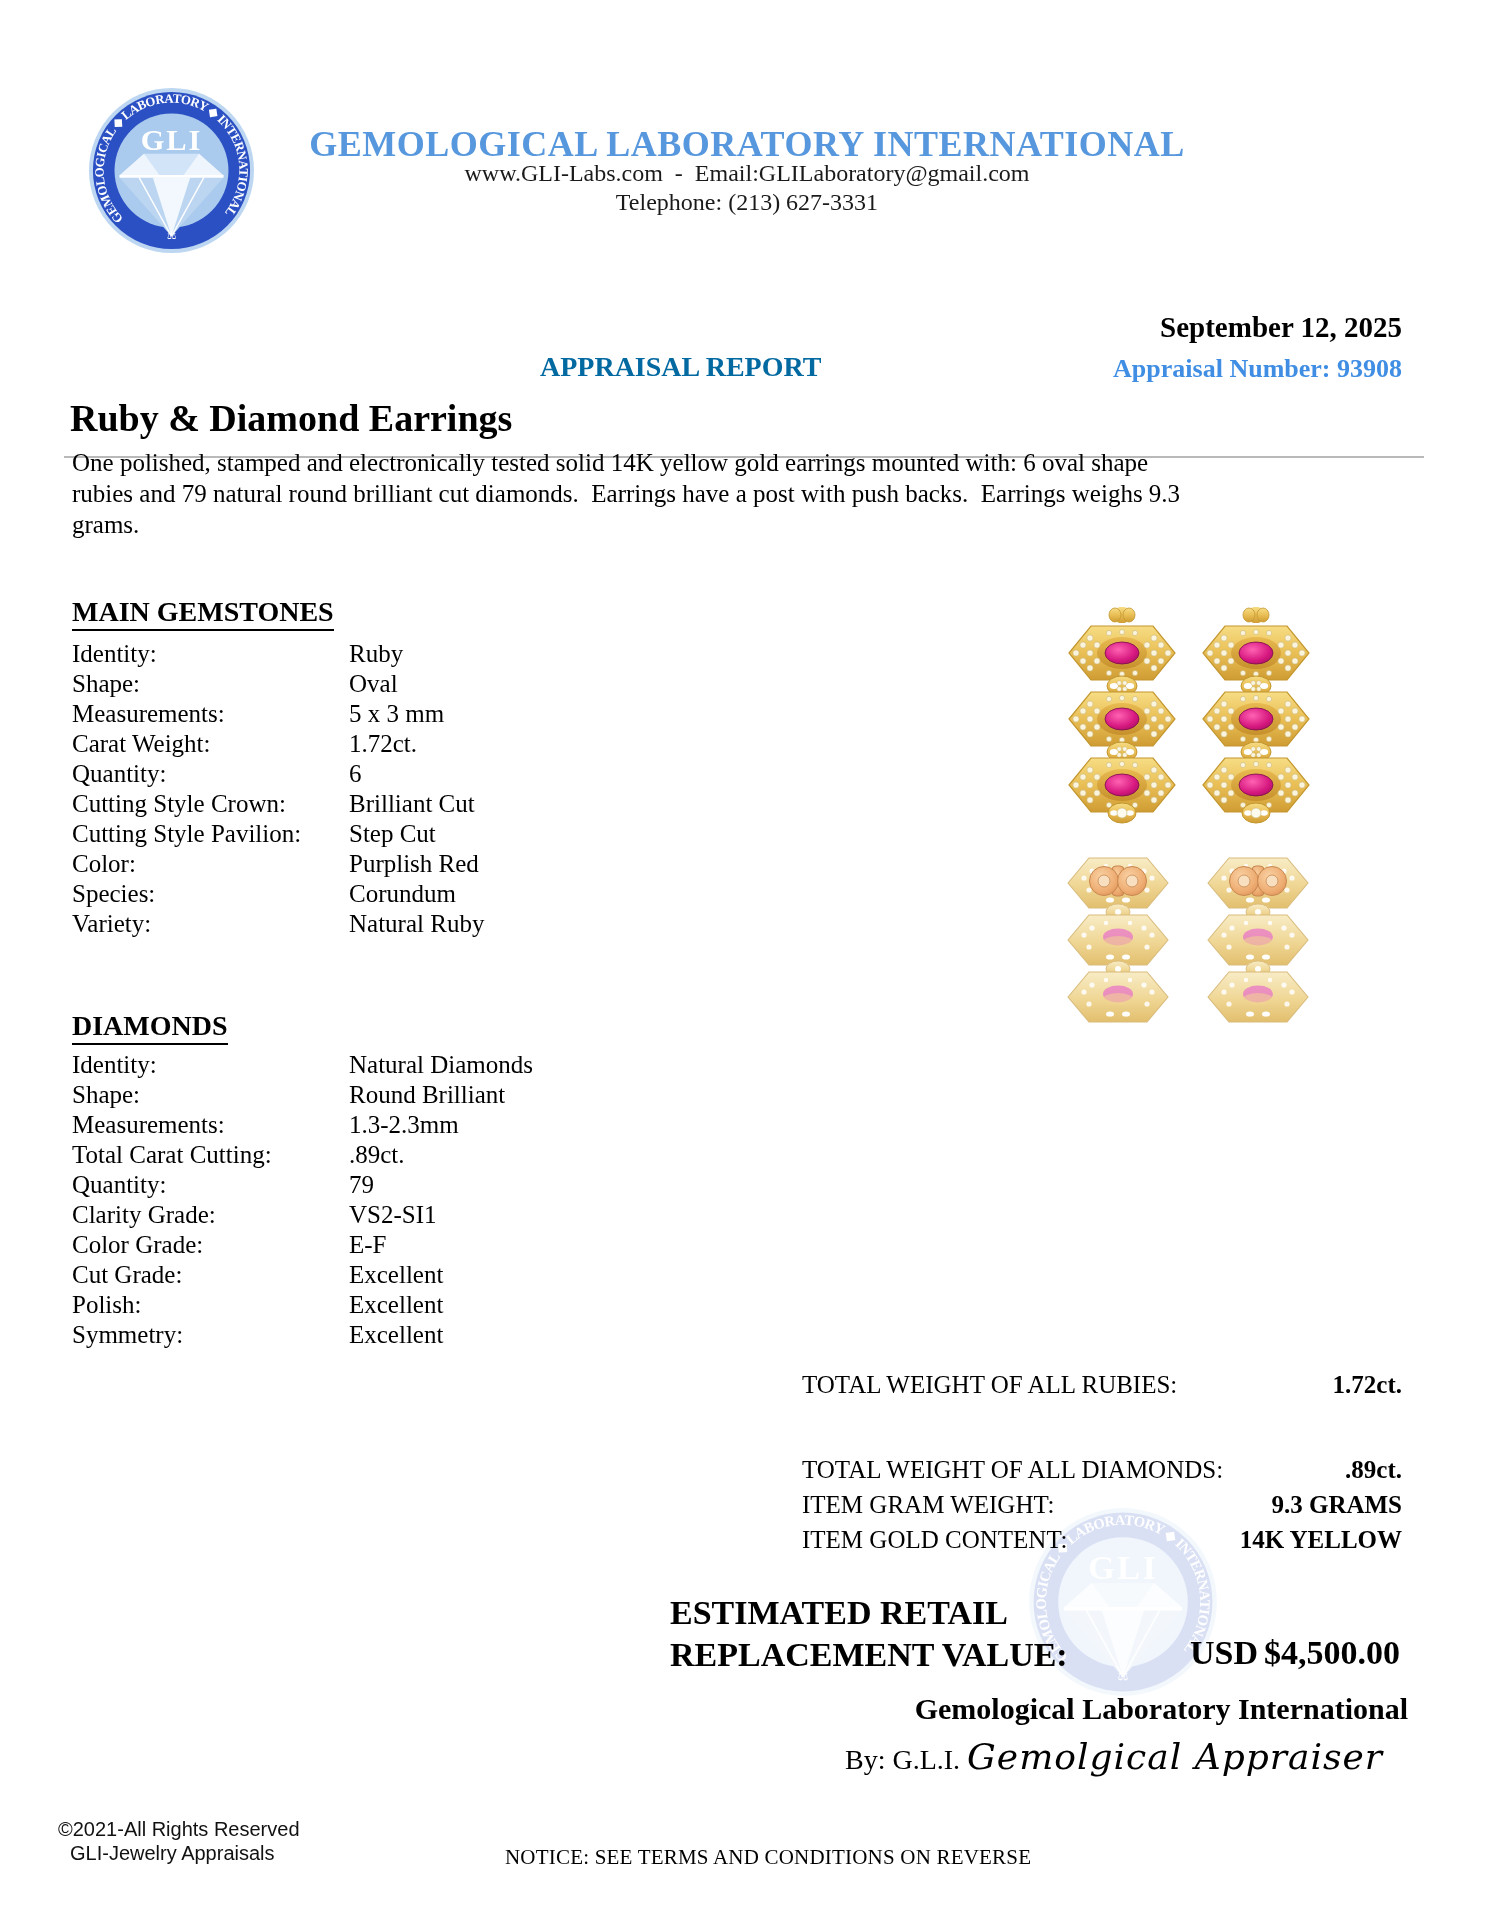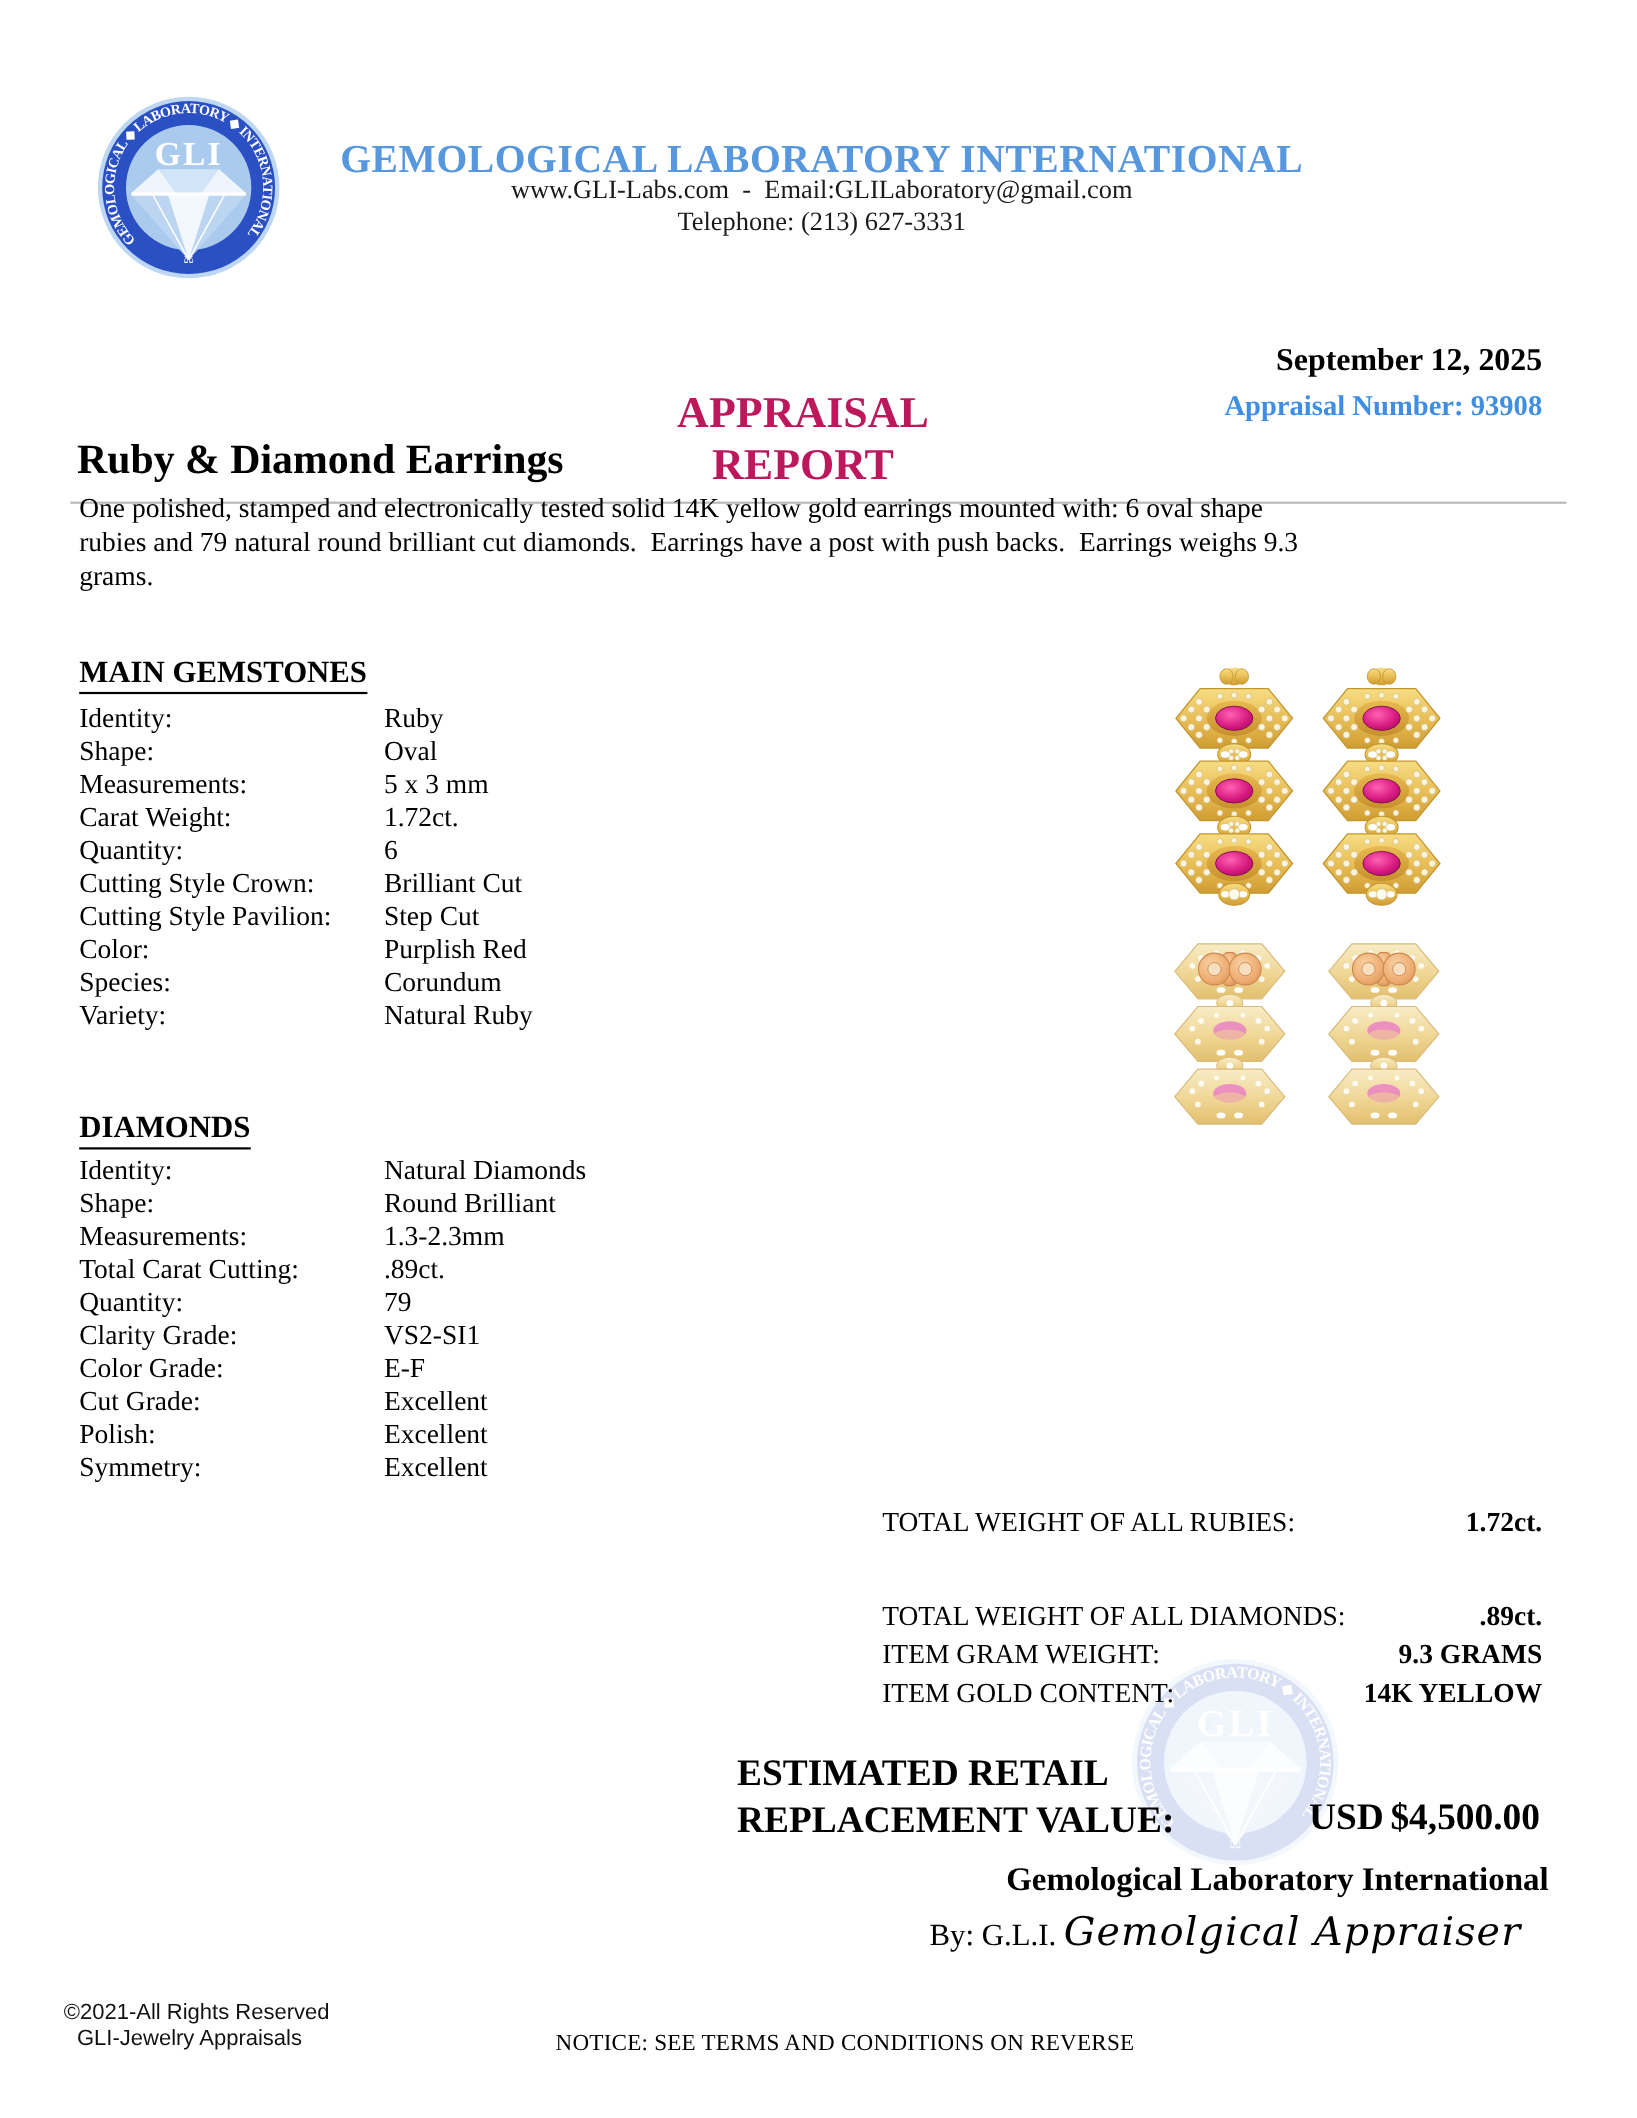--- a/index.html
+++ b/index.html
@@ -5,21 +5,21 @@
   html,body{margin:0;padding:0;background:#ffffff;}
   .page{position:relative;width:1488px;height:1925px;background:#fff;overflow:hidden;
         font-family:"Liberation Serif",serif;color:#000;}
   .abs{position:absolute;}
   .pre{white-space:pre-wrap;}
   
   .company{font-size:36px;font-weight:bold;color:#5697dd;letter-spacing:.5px;}
   .hdrline{font-size:24px;color:#1a1a1a;}
   .hdrblock{left:282px;top:130px;width:930px;text-align:center;line-height:29px;}
   .date{right:86px;top:311px;font-size:29px;font-weight:bold;text-align:right;}
-  .rpt-title{left:540px;top:351px;width:380px;text-align:center;font-size:40px;font-weight:bold;color:#be185d;}
+  .rpt-title{left:540px;top:351px;width:380px;font-size:28px;font-weight:bold;color:#0369a1;}
   .appr-num{right:86px;top:354px;font-size:26px;font-weight:bold;color:#3f8ee4;text-align:right;}
   
   .item-title{left:70px;top:396px;font-size:38px;font-weight:bold;}
   .rule{left:64px;top:456px;width:1360px;height:2px;background:#b9b9b9;}
   .desc{left:72px;top:447px;width:1112px;font-size:25px;line-height:31px;}
   
   .sec-head{font-size:28px;font-weight:bold;border-bottom:2.5px solid #000;display:inline-block;padding-bottom:1px;}
   .spec-rows{width:640px;}
   .spec-row{position:relative;height:30px;font-size:25px;}
   .spec-row .lbl{position:absolute;left:0;}

